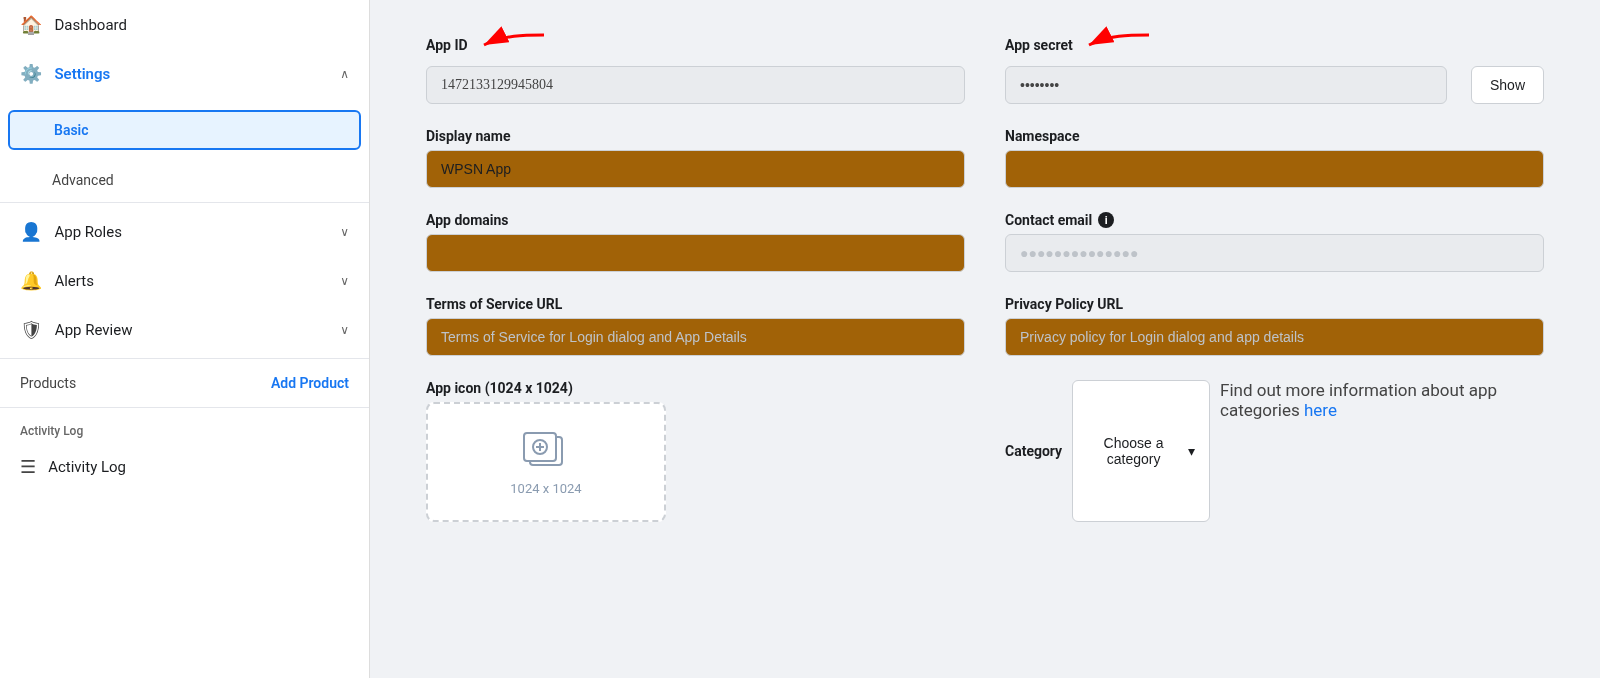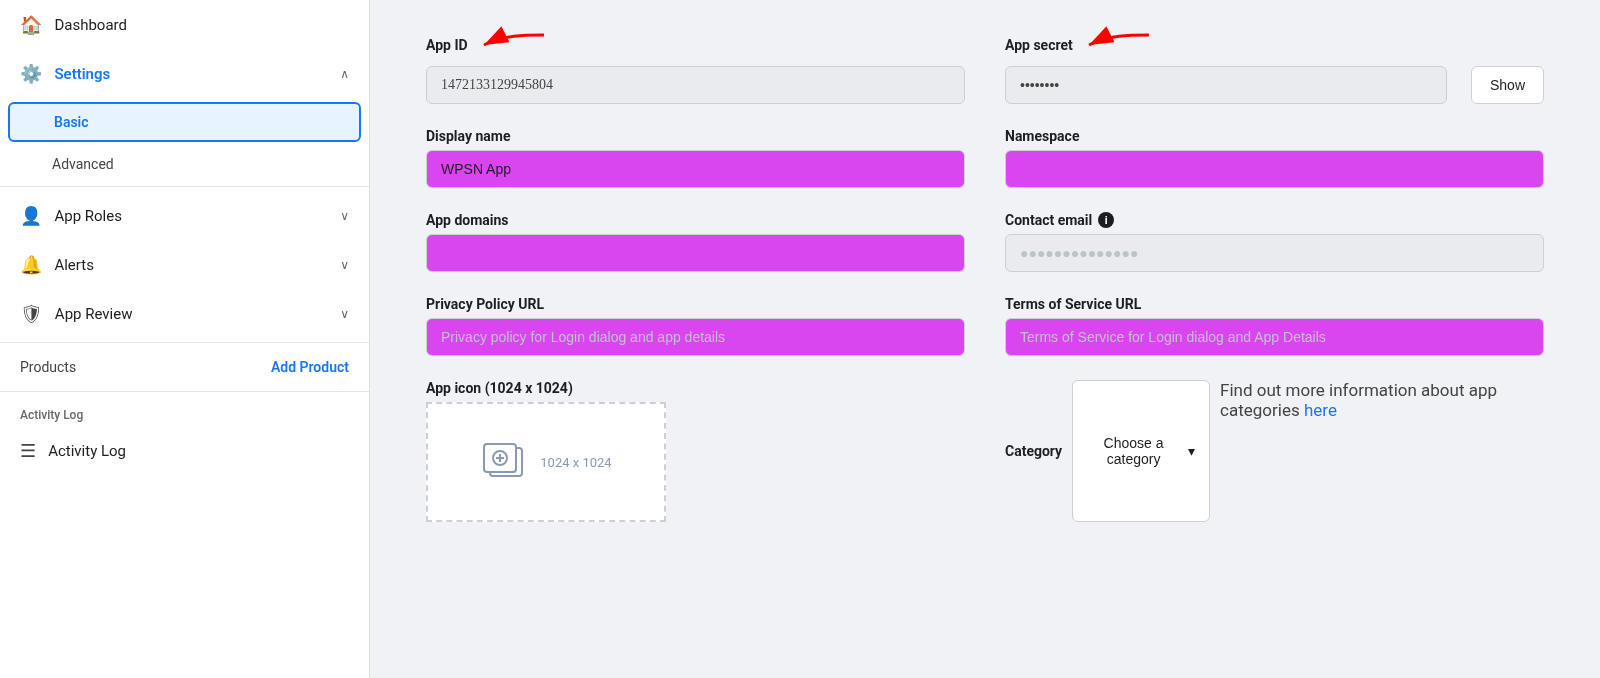--- a/index.html
+++ b/index.html
@@ -37,21 +37,21 @@
       padding: 10px 20px 10px 52px;
       font-size: 14px;
       cursor: pointer;
       color: #444;
     }
     .sidebar-subitem.active {
       background: #e7f3ff;
       color: #1877f2;
       font-weight: 600;
       border-radius: 6px;
-      margin: 4px 8px;
+      margin: 12px 8px;
       padding: 10px 12px 10px 44px;
       border: 2px solid #1877f2;
     }
 
     .sidebar-section-label {
       padding: 12px 20px 4px 20px;
       font-size: 12px;
       color: #666;
       font-weight: 500;
     }
@@ -91,21 +91,21 @@
       align-items: center;
       gap: 6px;
     }
 
     .form-input {
       padding: 10px 14px;
       border: 1px solid #ccd0d5;
       border-radius: 6px;
       font-size: 14px;
       color: #1c1e21;
-      background: #d946ef;
+      background: #a16207;
       outline: none;
     }
     .form-input.disabled { background: #e9ebee; color: #555; cursor: default; }
     .form-input::placeholder { color: #bec3c9; }
 
     .app-id-field { background: #e9ebee; color: #444; font-family: Liberation Serif, serif; }
 
     .secret-row { display: flex; gap: 24px; }
     .secret-input { flex: 1; background: #e9ebee; color: #444; }
     .show-btn {
@@ -115,23 +115,23 @@
       background: #fff;
       font-size: 14px;
       cursor: pointer;
       color: #1c1e21;
     }
 
     .icon-upload-area {
       width: 240px;
       height: 120px;
       border: 2px dashed #ccd0d5;
-      border-radius: 0;
-      display: flex;
-      flex-direction: row;
+      border-radius: 8px;
+      display: flex;
+      flex-direction: column;
       align-items: center;
       justify-content: center;
       gap: 8px;
       cursor: pointer;
       background: #fff;
     }
     .icon-upload-area .size-label { font-size: 13px; color: #8a9bb0; }
 
     .category-section { display: flex; flex-direction: row; gap: 10px; }
 
@@ -283,27 +283,27 @@
 
     <div class="form-group">
       <label class="form-label">
         <span>Contact email</span>
         <span class="info-icon">i</span>
       </label>
       <input class="form-input disabled" type="email" disabled="" placeholder="●●●●●●●●●●●●●●" style="">
     </div>
 
     <div class="form-group">
+      <label class="form-label">Terms of Service URL</label>
+      <input class="form-input" type="url" placeholder="Terms of Service for Login dialog and App Details" style="">
+    </div>
+
+    <div class="form-group">
       <label class="form-label">Privacy Policy URL</label>
       <input class="form-input" type="url" placeholder="Privacy policy for Login dialog and app details" style="">
-    </div>
-
-    <div class="form-group">
-      <label class="form-label">Terms of Service URL</label>
-      <input class="form-input" type="url" placeholder="Terms of Service for Login dialog and App Details" style="">
     </div>
 
     <div class="form-group">
       <label class="form-label">App icon (1024 x 1024)</label>
       <div class="icon-upload-area">
         <svg width="52" height="44" viewBox="0 0 52 44" fill="none">
 
           <rect x="10" y="8" width="32" height="28" rx="3" fill="none" stroke="#8a9bb0" stroke-width="2"></rect>
 
           <rect x="4" y="4" width="32" height="28" rx="3" fill="white" stroke="#8a9bb0" stroke-width="2"></rect>

